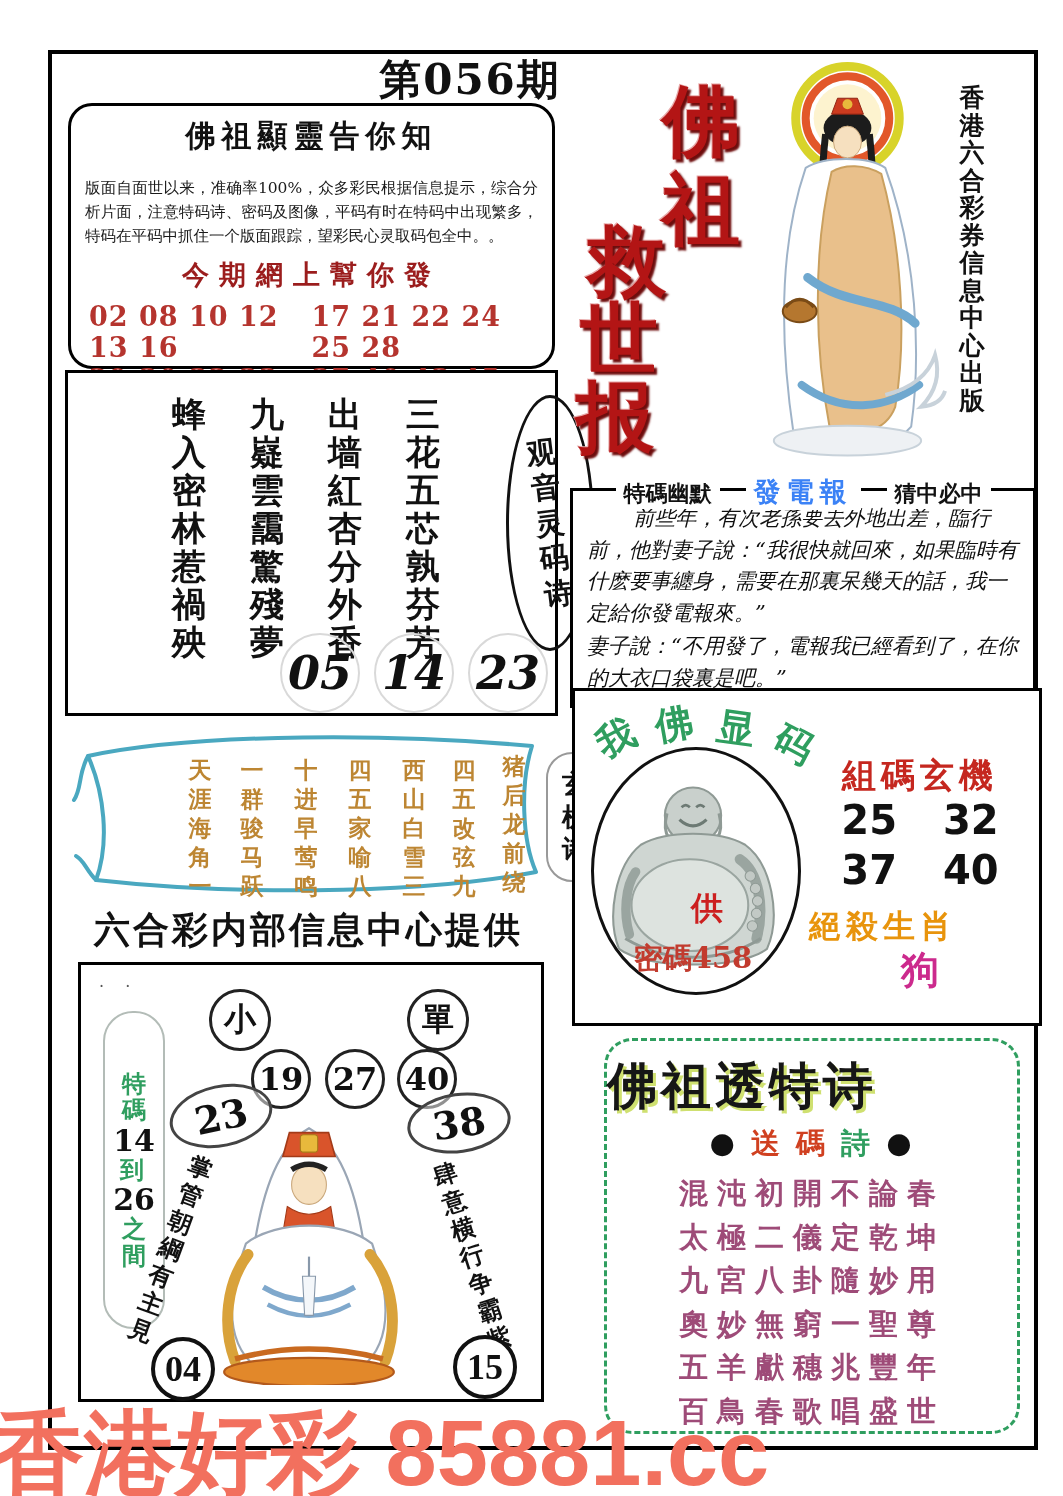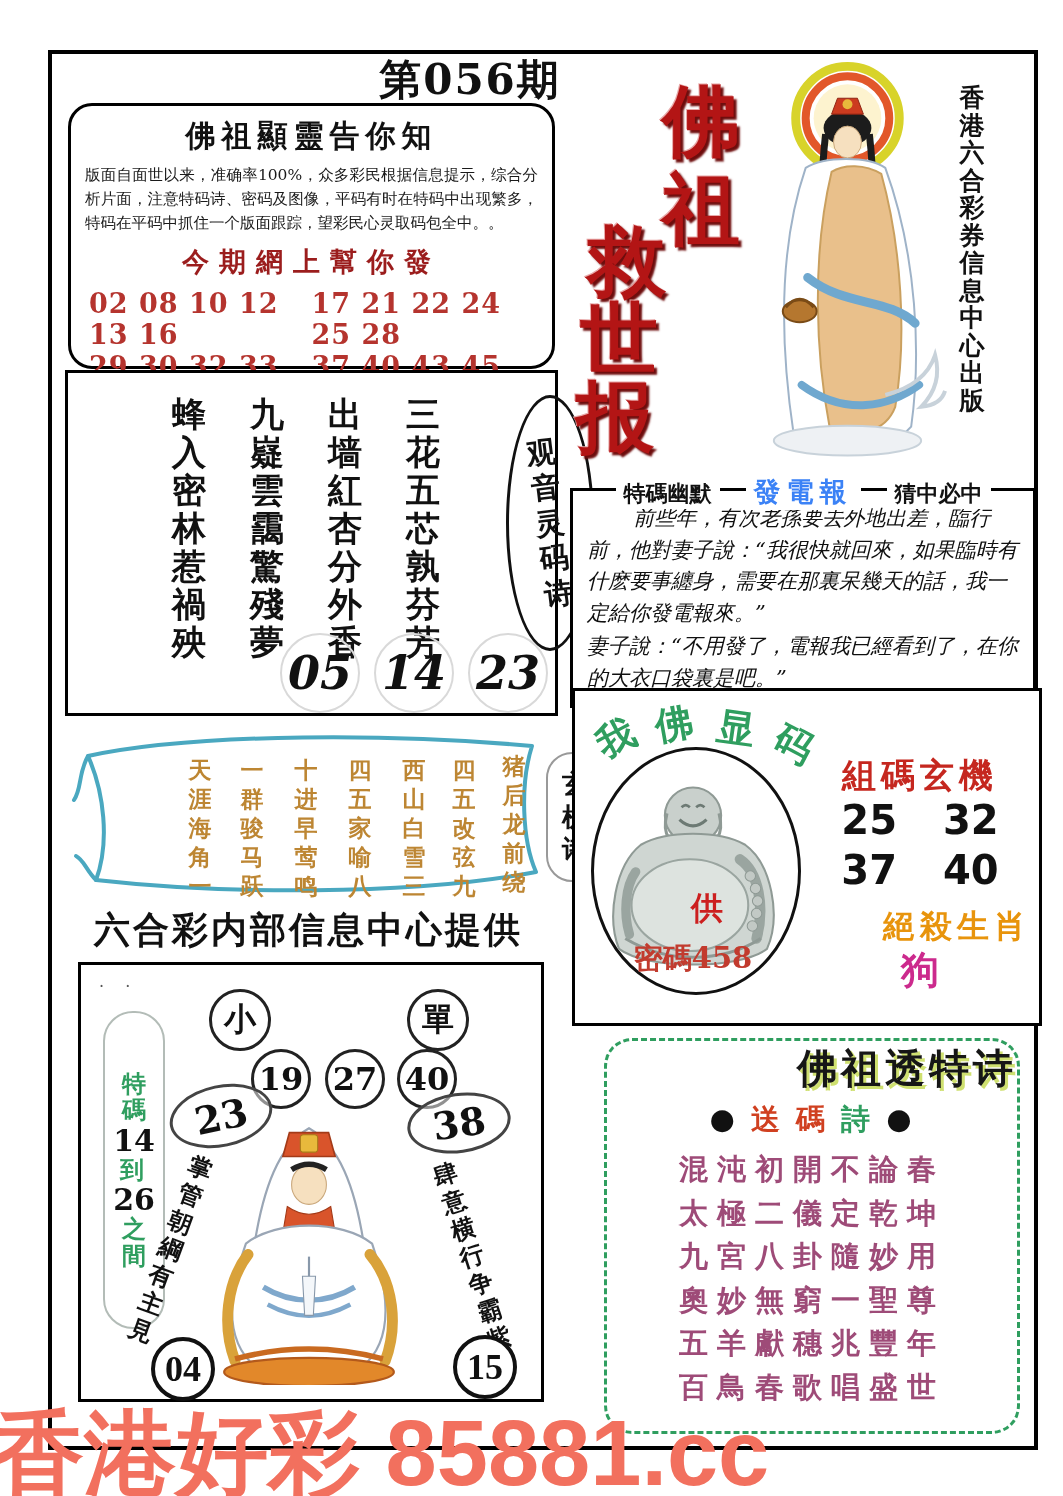--- a/index.html
+++ b/index.html
@@ -5,21 +5,21 @@
   html,body{margin:0;padding:0;background:#fff;}
   #page{position:relative;width:1063px;height:1496px;background:#fff;overflow:hidden;
         font-family:"DejaVu Serif", serif;color:#111;}
   .abs{position:absolute;}
   
   .frame{left:48px;top:50px;width:982px;height:1392px;border:4px solid #000;}
   .issue{left:360px;top:52px;width:220px;text-align:center;font-size:42px;font-weight:bold;letter-spacing:2px;}
   
   .notice{left:68px;top:103px;width:481px;height:260px;border:3px solid #000;border-radius:24px;background:#fff;}
   .notice-title{margin-top:10px;text-align:center;font-size:30px;font-weight:bold;letter-spacing:6px;}
-  .notice-body{margin:6px 14px 0 14px;font-size:15.5px;line-height:1.56;text-align:justify;color:#1a1a1a;}
+  .notice-body{margin:19px 14px 0 14px;font-size:15.5px;line-height:1.56;text-align:justify;color:#1a1a1a;}
   .notice-wish{margin:6px 38px 0 0;text-align:right;font-size:26px;font-weight:bold;font-style:italic;color:#c0392b;}
   .notice-slogan{margin-top:8px;text-align:center;font-size:27px;font-weight:bold;letter-spacing:10px;color:#9b1d1d;}
   .numrow{display:flex;justify-content:space-between;padding:0 18px;font-size:27px;font-weight:bold;
           color:#b5342e;line-height:1.18;letter-spacing:1px;}
   
   .lingma{left:65px;top:370px;width:487px;height:340px;border:3px solid #000;background:#fff;}
   .vstack{word-break:break-all;text-align:center;}
   .lm-col{position:absolute;top:22px;width:42px;font-size:34px;font-weight:bold;line-height:1.12;}
   .lm-oval{position:absolute;left:438px;top:22px;width:82px;height:250px;border:3px solid #111;border-radius:50%;
            display:flex;align-items:center;justify-content:center;}
@@ -65,25 +65,25 @@
   .joke-body .p2{margin:2px 0 0 0;}
   
   .buddha{left:572px;top:688px;width:464px;height:332px;border:3px solid #000;background:#fff;}
   .arc-ch{position:absolute;font-size:38px;font-weight:bold;color:#2f9e5f;}
   .bd-oval{position:absolute;left:16px;top:56px;width:204px;height:242px;border:3px solid #111;border-radius:50%;overflow:hidden;background:#fff;}
   .belly{position:absolute;left:116px;top:196px;font-size:32px;font-weight:bold;color:#cc1f1f;}
   .code458{position:absolute;left:16px;top:248px;width:204px;text-align:center;font-size:29px;font-weight:bold;color:#c23b2e;}
   .group-title{position:absolute;left:234px;top:62px;width:222px;text-align:center;font-size:34px;font-weight:bold;color:#c5271f;letter-spacing:5px;}
   .group-row{position:absolute;left:234px;width:222px;display:flex;justify-content:center;gap:46px;
              font-size:40px;font-weight:bold;color:#111;font-family:"DejaVu Sans",sans-serif;}
-  .kill-title{position:absolute;left:234px;top:214px;width:222px;text-align:right;font-size:32px;font-weight:bold;color:#e8940c;letter-spacing:5px;}
+  .kill-title{position:absolute;left:234px;top:214px;width:222px;text-align:left;font-size:32px;font-weight:bold;color:#e8940c;letter-spacing:5px;}
   .zodiac{position:absolute;left:234px;top:254px;width:222px;text-align:center;font-size:38px;font-weight:bold;color:#cc2a8d;}
   
   .special{left:604px;top:1038px;width:410px;height:390px;border:3px dashed #2f9e5f;border-radius:28px;background:#fff;}
-  .sp-title{text-align:right;font-size:40px;font-weight:bold;letter-spacing:4px;color:#161616;
+  .sp-title{margin-top:12px;text-align:left;font-size:50px;font-weight:bold;letter-spacing:4px;color:#161616;
             text-shadow:3px 3px 0 #cfe070;}
   .sp-sub{margin-top:4px;text-align:center;font-size:29px;font-weight:bold;letter-spacing:3px;}
   .sp-sub .dot{color:#111;}
   .sp-sub .r{color:#d04020;}
   .sp-sub .g{color:#2f9e5f;}
   .sp-lines{margin-top:8px;text-align:center;font-size:29px;font-weight:bold;color:#9e4b78;letter-spacing:9px;line-height:1.5;}
   
   .footer{left:-8px;top:1392px;font-family:"Liberation Sans","DejaVu Sans",sans-serif;font-size:92px;font-weight:bold;
           color:#f2705e;white-space:nowrap;z-index:30;letter-spacing:0px;}
 </style>

